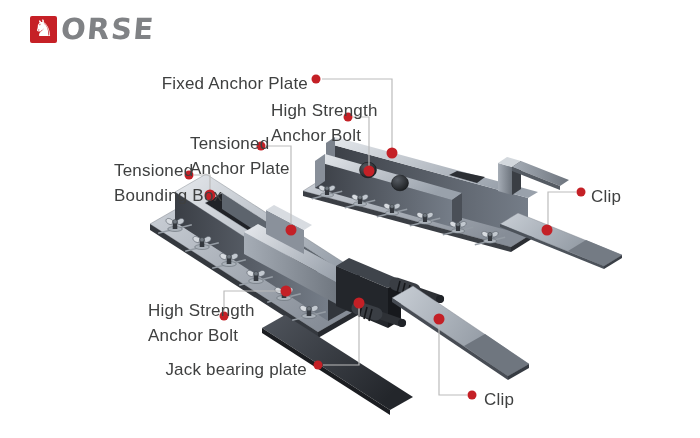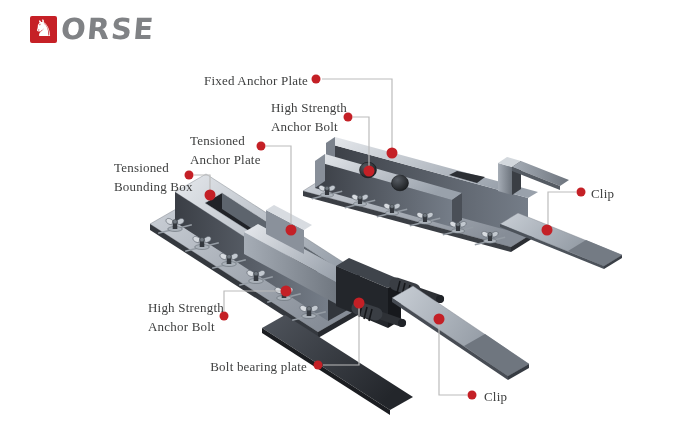--- a/index.html
+++ b/index.html
@@ -1,20 +1,20 @@
 <!DOCTYPE html>
 <html><head>
 <meta charset="utf-8">
 <style>
   html,body{margin:0;padding:0;background:#fff;}
   .stage{position:relative;width:700px;height:438px;background:#fff;overflow:hidden;
          font-family:"Liberation Sans",sans-serif;}
   .art{position:absolute;left:0;top:0;width:700px;height:438px;z-index:1;}
-  .callout{position:absolute;z-index:3;font-size:13px;line-height:1.45;color:#3f4040;
-           white-space:pre-line;letter-spacing:.2px;font-family:Liberation Serif, serif;}
+  .callout{position:absolute;z-index:3;font-size:17px;line-height:1.45;color:#3f4040;
+           white-space:pre-line;letter-spacing:.2px;}
   .ra{text-align:right;}
   .logo{position:absolute;left:30px;top:15px;z-index:4;display:flex;align-items:center;gap:4px;}
   .logo-tile{width:27px;height:27px;background:#c62026;border-radius:2px;display:flex;
              align-items:center;justify-content:center;}
   .logo-tile .knight{color:#fff;font-size:23px;line-height:1;font-family:"DejaVu Sans",sans-serif;
              transform:translateY(-1px);}
   .logo-letters{font-family:"DejaVu Sans",sans-serif;font-weight:700;font-size:29px;
              color:#808285;letter-spacing:1.5px;transform:skewX(-5deg);line-height:1;}
   .dot{fill:#c42026;}
   .leader{fill:none;stroke:#bcbcbc;stroke-width:1.2;}
@@ -194,16 +194,16 @@
   <div class="callout ra" style="left:158px;top:72px;width:150px;">Fixed Anchor Plate</div>
   <div class="callout" style="left:271px;top:99px;width:110px;">High Strength
 Anchor Bolt</div>
   <div class="callout" style="left:190px;top:132px;width:110px;">Tensioned
 Anchor Plate</div>
   <div class="callout" style="left:114px;top:159px;width:110px;">Tensioned
 Bounding Box</div>
   <div class="callout" style="left:591px;top:185px;">Clip</div>
   <div class="callout" style="left:148px;top:299px;width:110px;">High Strength
 Anchor Bolt</div>
-  <div class="callout ra" style="left:157px;top:358px;width:150px;">Bolt bearing plate</div>
+  <div class="callout ra" style="left:157px;top:358px;width:150px;">Jack bearing plate</div>
   <div class="callout" style="left:484px;top:388px;">Clip</div>
 
 </div>
 
 </body></html>

